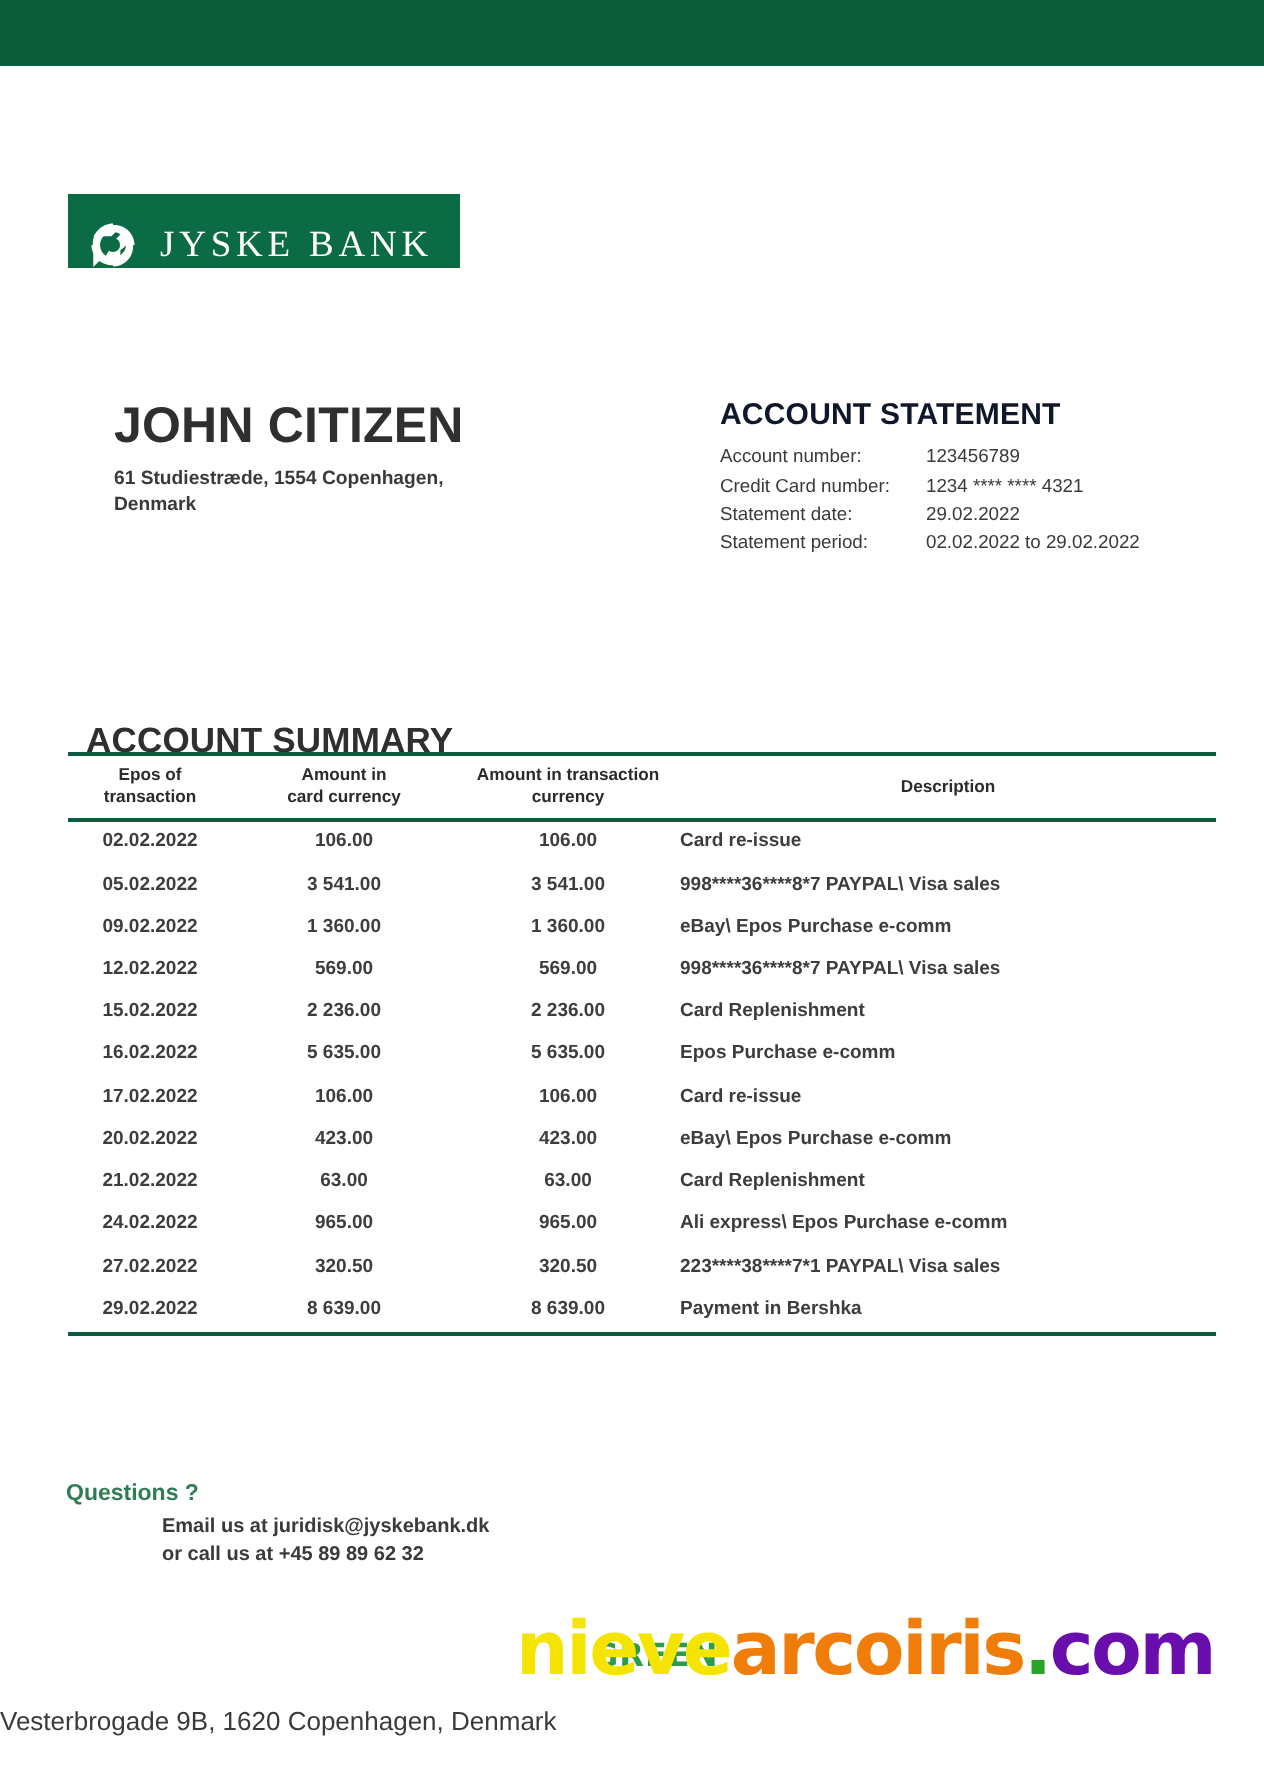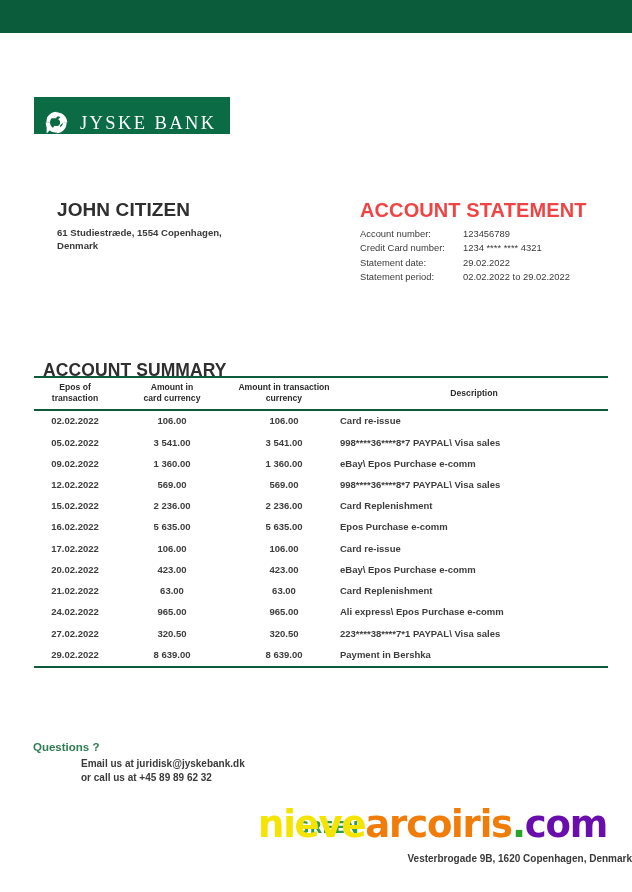--- a/index.html
+++ b/index.html
@@ -56,21 +56,21 @@
   }
 
   
   .customer {
     position: absolute;
     left: 57px;
     top: 199px;
     width: 290px;
   }
   .customer-name {
-    font-size: 19px;
+    font-size: 25px;
     font-weight: 700;
     color: #2f2f2f;
     letter-spacing: 0.1px;
     line-height: 1.15;
     margin: 0 0 5px 0;
   }
   .customer-address {
     font-size: 9.6px;
     line-height: 1.42;
     color: #3a3a3a;
@@ -80,23 +80,23 @@
   }
 
   
   .statement {
     position: absolute;
     left: 360px;
     top: 199px;
     width: 250px;
   }
   .statement-title {
-    font-size: 20px;
-    font-weight: 700;
-    color: #ef4444;
+    font-size: 15px;
+    font-weight: 700;
+    color: #0f172a;
     letter-spacing: 0.1px;
     line-height: 1.15;
     margin: 0 0 5px 0;
   }
   .statement-rows {
     display: block;
   }
   .statement-row {
     display: flex;
     align-items: center;
@@ -222,23 +222,23 @@
   .wm-a { color: #f5e400; }
   .wm-b { color: #f07d0a; }
   .wm-c { color: #28a428; }
   .wm-d { color: #6a0dad; }
 
   .footer-address {
     position: absolute;
     left: 0;
     top: 853px;
     width: 632px;
-    text-align: right;
-    font-size: 10px;
-    font-weight: 700;
+    text-align: left;
+    font-size: 13px;
+    font-weight: 400;
     color: #3a3a3a;
   }
 </style>
 </head>
 <body>
 
 <div class="top-band"></div>
 
 <div class="logo-box">
   <svg class="logo-mark" viewBox="0 0 48 48">

